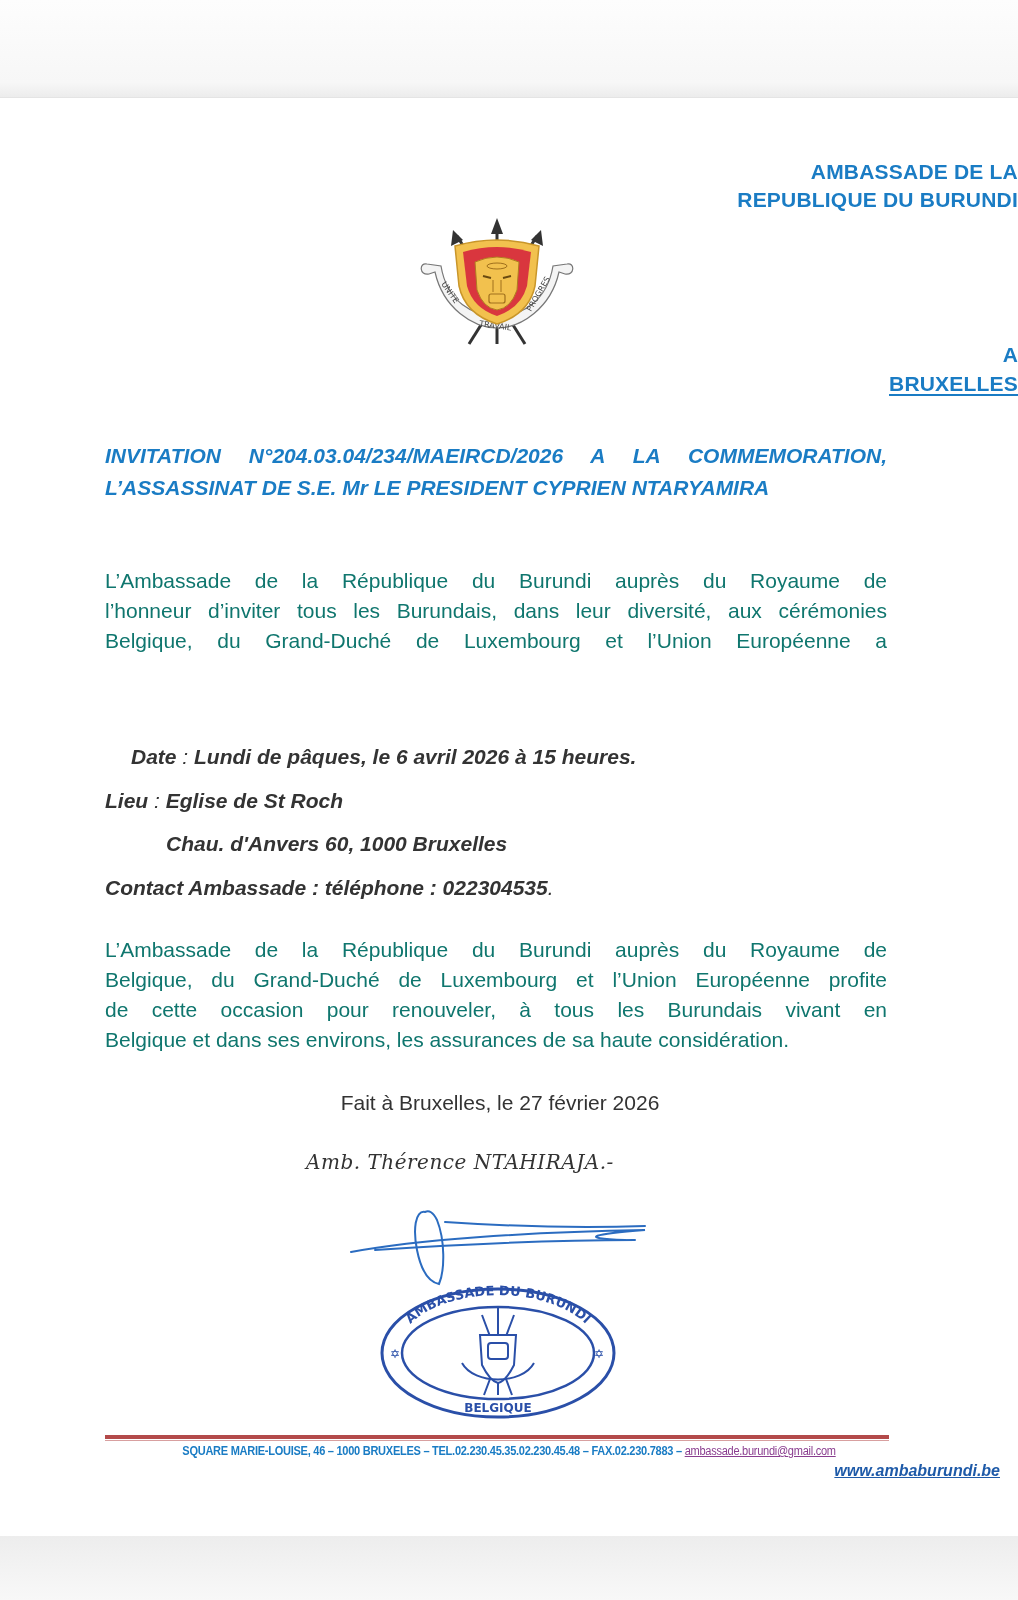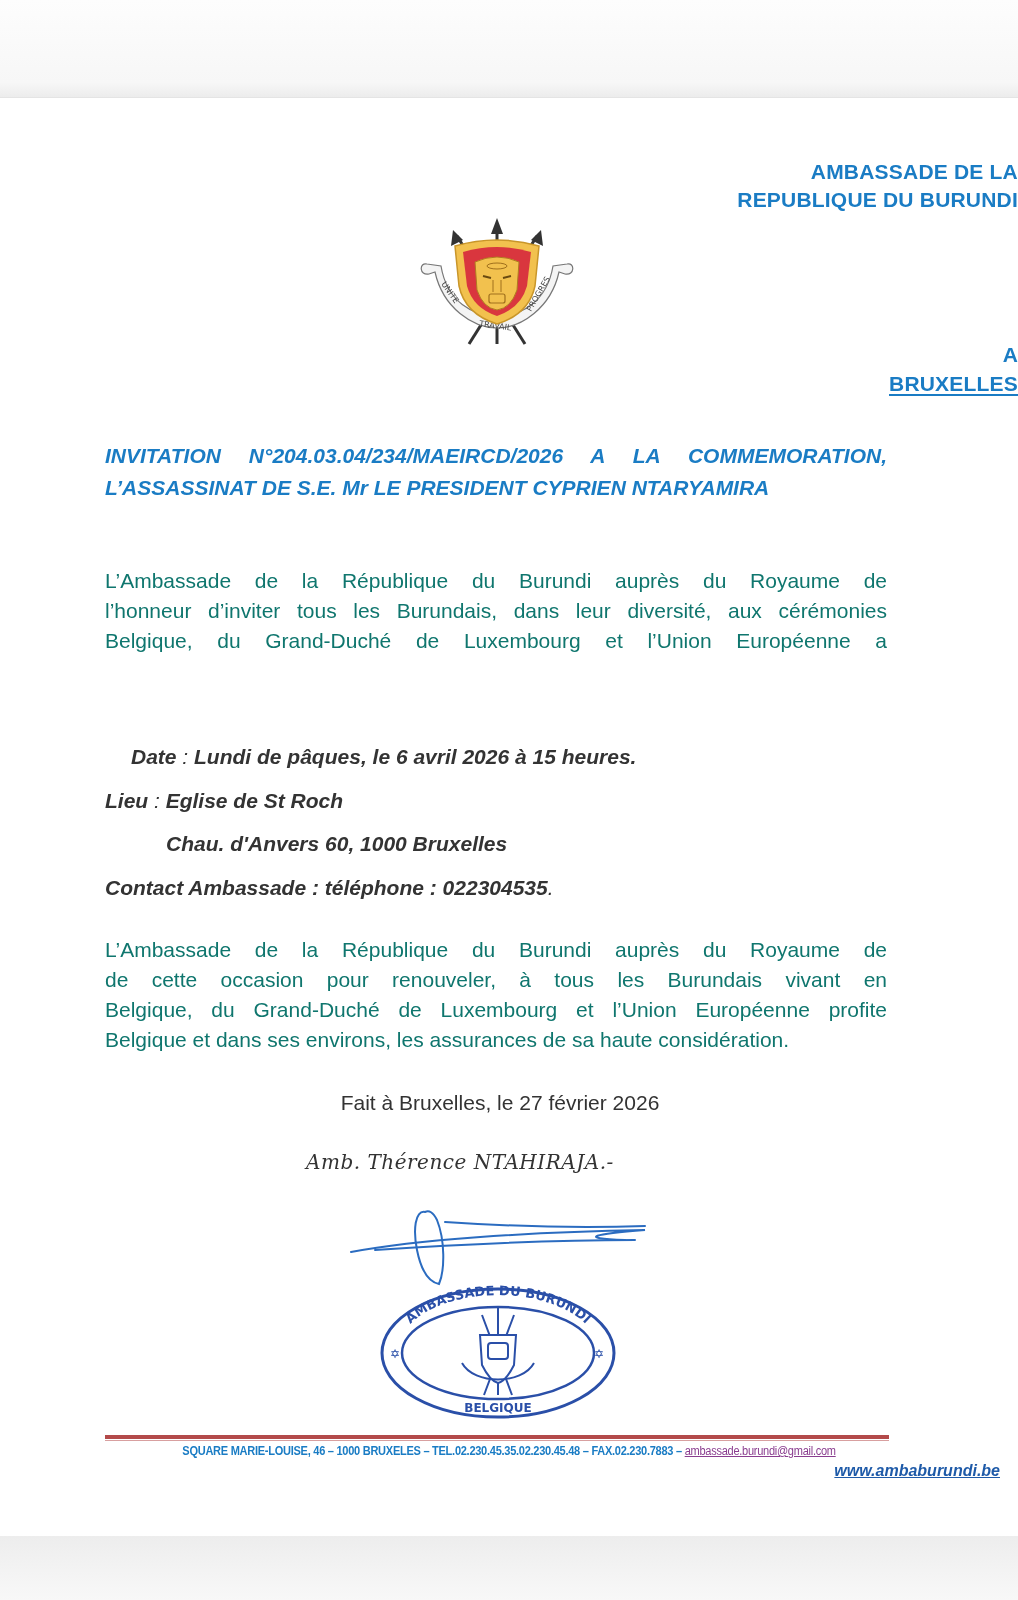--- a/index.html
+++ b/index.html
@@ -112,22 +112,22 @@
   <span class="l">Belgique, du  Grand-Duché de Luxembourg et l’Union Européenne a</span>
 </div>
 
 <div class="info date"><span>Date</span><span class="sep"> :</span><span> Lundi de pâques, le 6 avril 2026 à 15 heures.</span></div>
 <div class="info lieu"><span>Lieu</span><span class="sep"> :</span><span> Eglise de St Roch</span></div>
 <div class="info addr">Chau. d'Anvers 60, 1000 Bruxelles</div>
 <div class="info contact"><span>Contact Ambassade : téléphone : 022304535</span><span class="dot">.</span></div>
 
 <div class="para p2">
   <span class="l">L’Ambassade de la République du Burundi auprès du Royaume de</span>
+  <span class="l">Belgique, du Grand-Duché de Luxembourg et l’Union Européenne profite</span>
   <span class="l">de cette occasion pour renouveler,  à tous les Burundais vivant en</span>
-  <span class="l">Belgique, du Grand-Duché de Luxembourg et l’Union Européenne profite</span>
   <span class="l last">Belgique et dans ses environs, les assurances de sa haute considération.</span>
 </div>
 
 <div class="fait">Fait à Bruxelles, le 27 février 2026</div>
 <div class="amb">Amb. Thérence NTAHIRAJA.-</div>
 
 <svg class="signature" viewBox="0 0 320 100">
   <g fill="none" stroke="#2b6cc0" stroke-width="2" stroke-linecap="round">
     <path d="M80,12 C70,10 68,30 72,50 C76,70 84,82 94,84 C100,70 100,40 92,20 C88,12 84,10 80,12"></path>
     <path d="M100,22 C160,26 240,28 300,26"></path>

